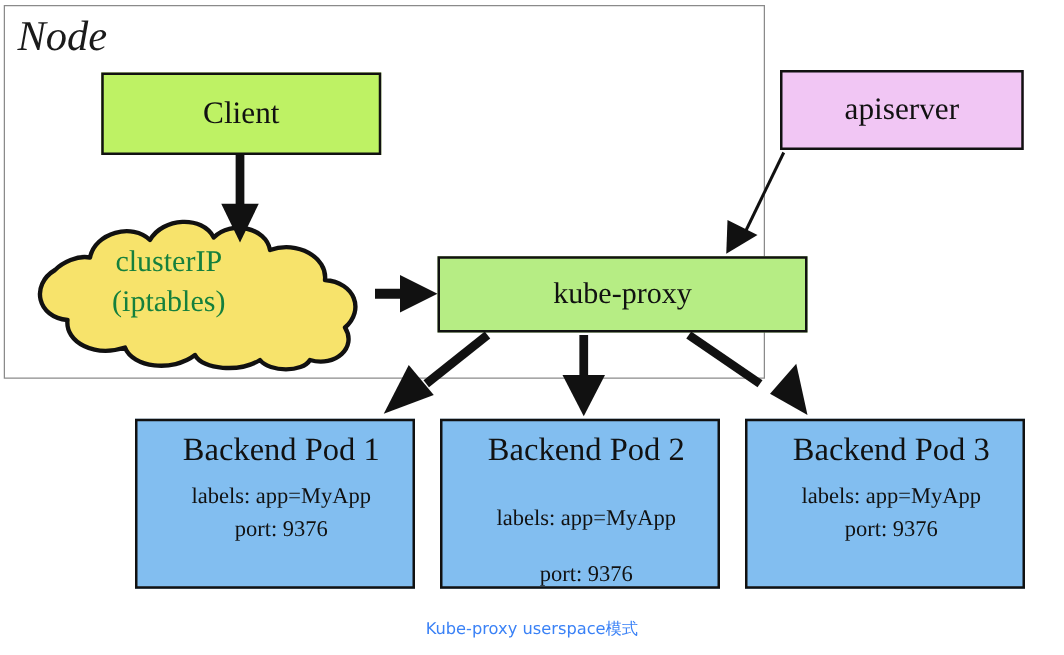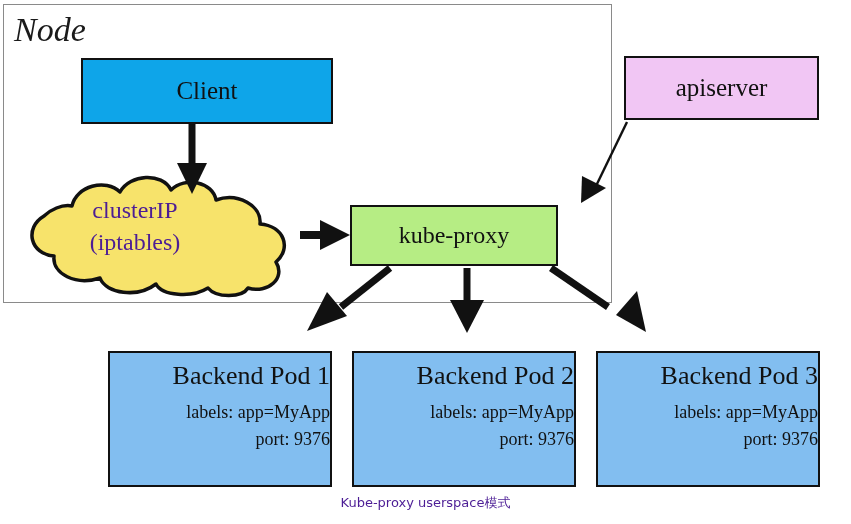--- a/index.html
+++ b/index.html
@@ -48,53 +48,53 @@
     justify-content: center;
     color: #111111;
   }
   .rect.centered {
     align-items: center;
     text-align: center;
   }
   .client-box {
     left: 81px;
     top: 58px;
-    width: 252px;
+    width: 224px;
     height: 66px;
-    background: #0ea5e9;
+    background: #bef264;
     font-size: 25px;
   }
   .kubeproxy-box {
     left: 350px;
     top: 205px;
-    width: 208px;
+    width: 296px;
     height: 61px;
     background: #B6ED84;
     font-size: 24px;
   }
   .apiserver-box {
     left: 624px;
     top: 56px;
     width: 195px;
     height: 64px;
     background: #F1C6F4;
     font-size: 25px;
   }
   
   .pod-box {
-    top: 351px;
+    top: 335px;
     width: 224px;
     height: 136px;
     background: #82BEF0;
-    align-items: flex-end;
+    align-items: center;
     justify-content: flex-start;
     padding: 6px 0 0 10px;
   }
   .pod-1 { left: 108px; }
-  .pod-2 { left: 352px; }
+  .pod-2 { left: 352px; gap: 18px; }
   .pod-3 { left: 596px; }
   .pod-title {
     font-size: 26px;
     line-height: 34px;
     white-space: nowrap;
   }
   .pod-line {
     font-size: 18px;
     line-height: 27px;
     white-space: nowrap;
@@ -108,21 +108,21 @@
     width: 312px;
     height: 126px;
   }
   .cloud-wrap svg { display: block; }
   .cloud-text {
     position: absolute;
     left: 0;
     top: 22px;
     width: 250px;
     text-align: center;
-    color: #4c1d95;
+    color: #15803d;
     pointer-events: none;
   }
   .cloud-text div {
     font-size: 24px;
     line-height: 32px;
     white-space: nowrap;
   }
   
   .arrows {
     position: absolute;
@@ -134,21 +134,21 @@
   }
   
   .caption {
     position: absolute;
     left: 0;
     top: 494px;
     width: 851px;
     text-align: center;
     font-family: "DejaVu Sans", "Liberation Sans", sans-serif;
     font-size: 13px;
-    color: #4c1d95;
+    color: #3b82f6;
   }
 </style>
 </head>
 <body>
 
 <div id="canvas">
 
   <div class="node-box"></div>
   <div class="node-label">Node</div>
 

